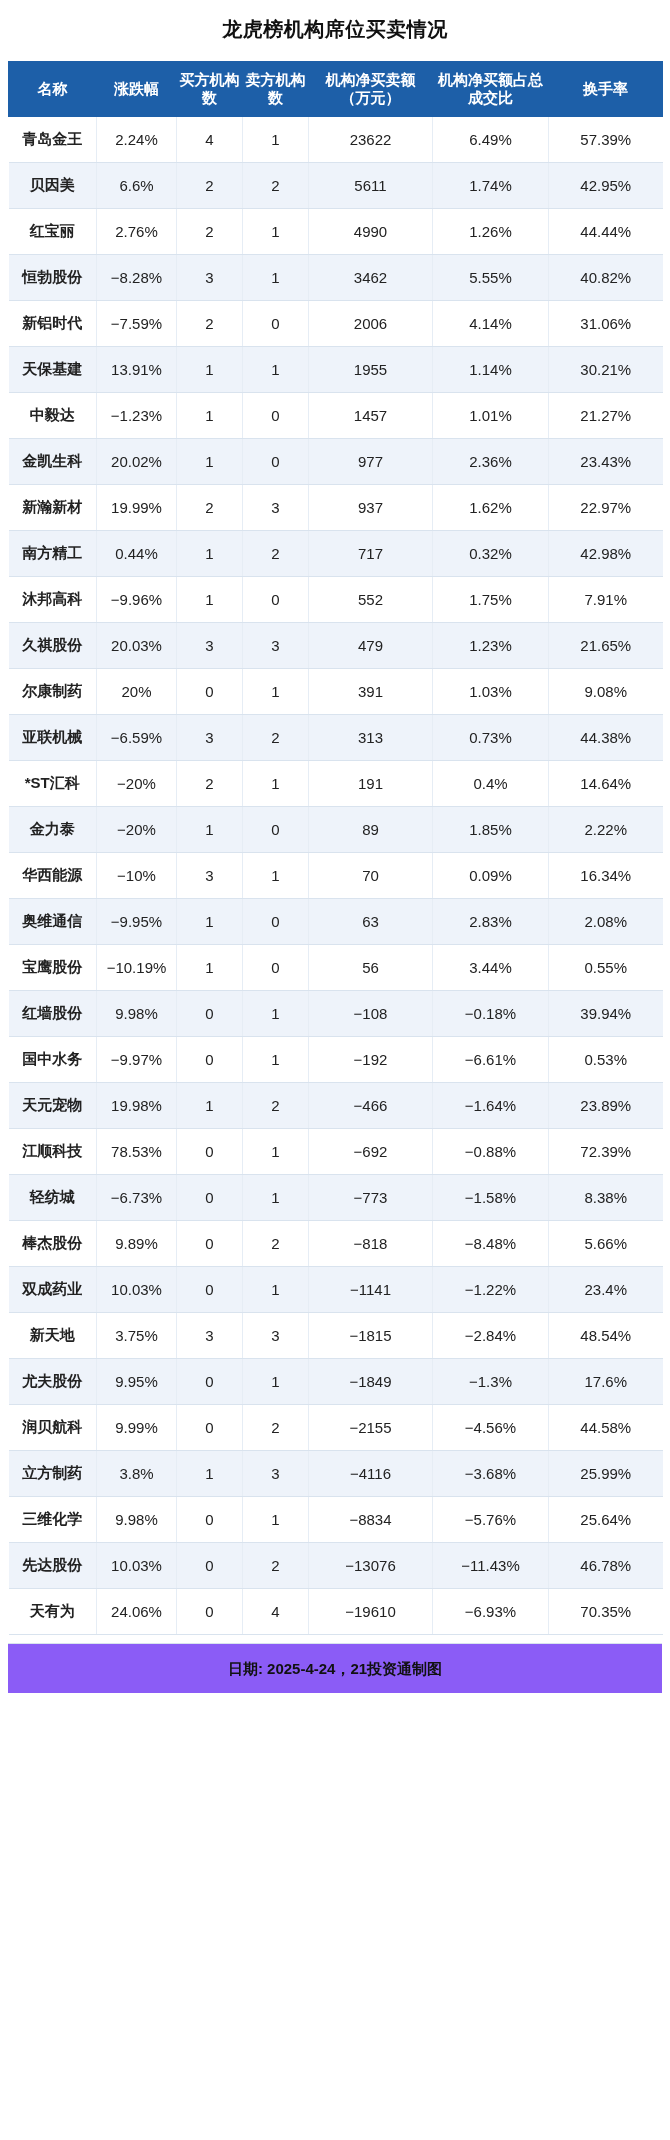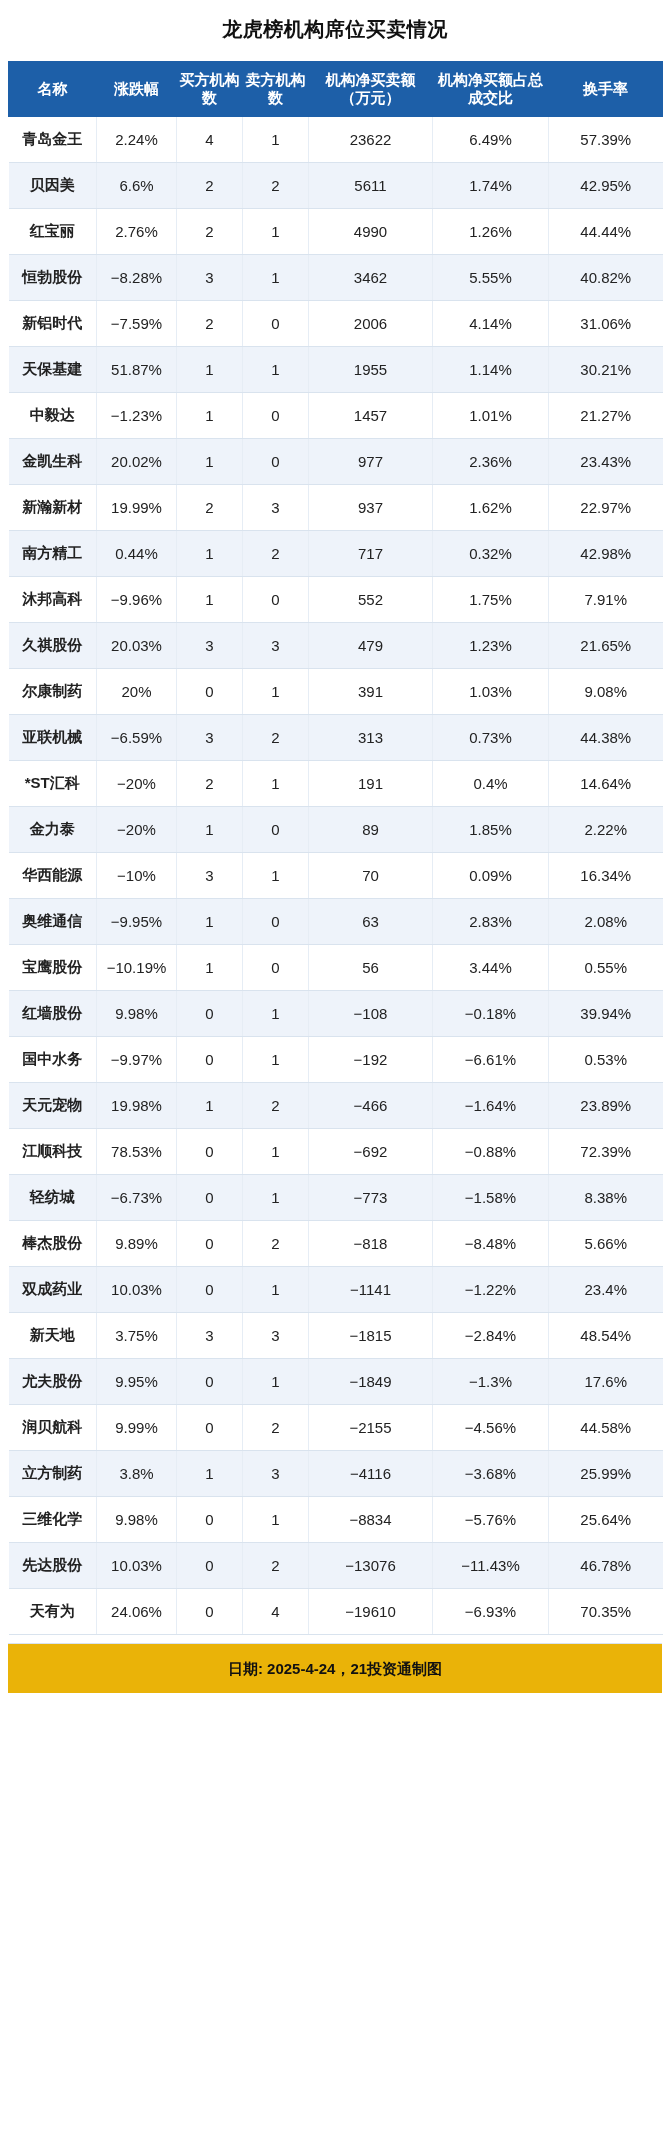--- a/index.html
+++ b/index.html
@@ -78,21 +78,21 @@
   .footer {
     text-align: center;
     font-size: 15px;
     font-weight: 700;
     color: #111111;
     padding: 16px 0 14px 0;
     border-top: 1px solid #d9e3ee;
     width: 654px;
     margin: 0 auto;
     box-sizing: border-box;
-    background: #eab308;
+    background: #8b5cf6;
   }
   col.c0 { width: 88px; }
   col.c1 { width: 80px; }
   col.c2 { width: 66px; }
   col.c3 { width: 66px; }
   col.c4 { width: 124px; }
   col.c5 { width: 116px; }
   col.c6 { width: 114px; }
 </style>
 </head>
@@ -164,21 +164,21 @@
           <td class="name">新铝时代</td>
           <td class="down">−7.59%</td>
           <td class="flat">2</td>
           <td class="flat">0</td>
           <td class="flat">2006</td>
           <td class="flat">4.14%</td>
           <td class="flat">31.06%</td>
         </tr>
         <tr class="even">
           <td class="name">天保基建</td>
-          <td class="up">51.87%</td>
+          <td class="up">13.91%</td>
           <td class="flat">1</td>
           <td class="flat">1</td>
           <td class="flat">1955</td>
           <td class="flat">1.14%</td>
           <td class="flat">30.21%</td>
         </tr>
         <tr class="odd">
           <td class="name">中毅达</td>
           <td class="down">−1.23%</td>
           <td class="flat">1</td>

